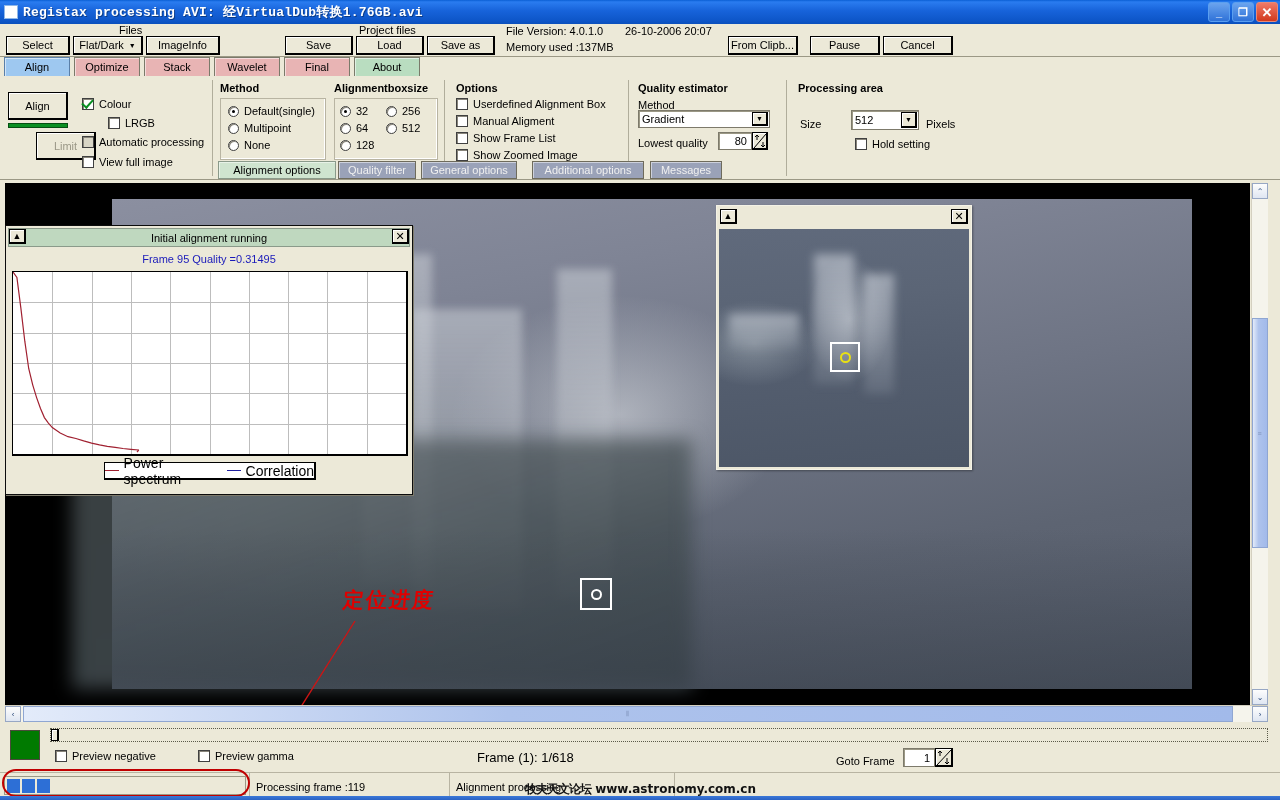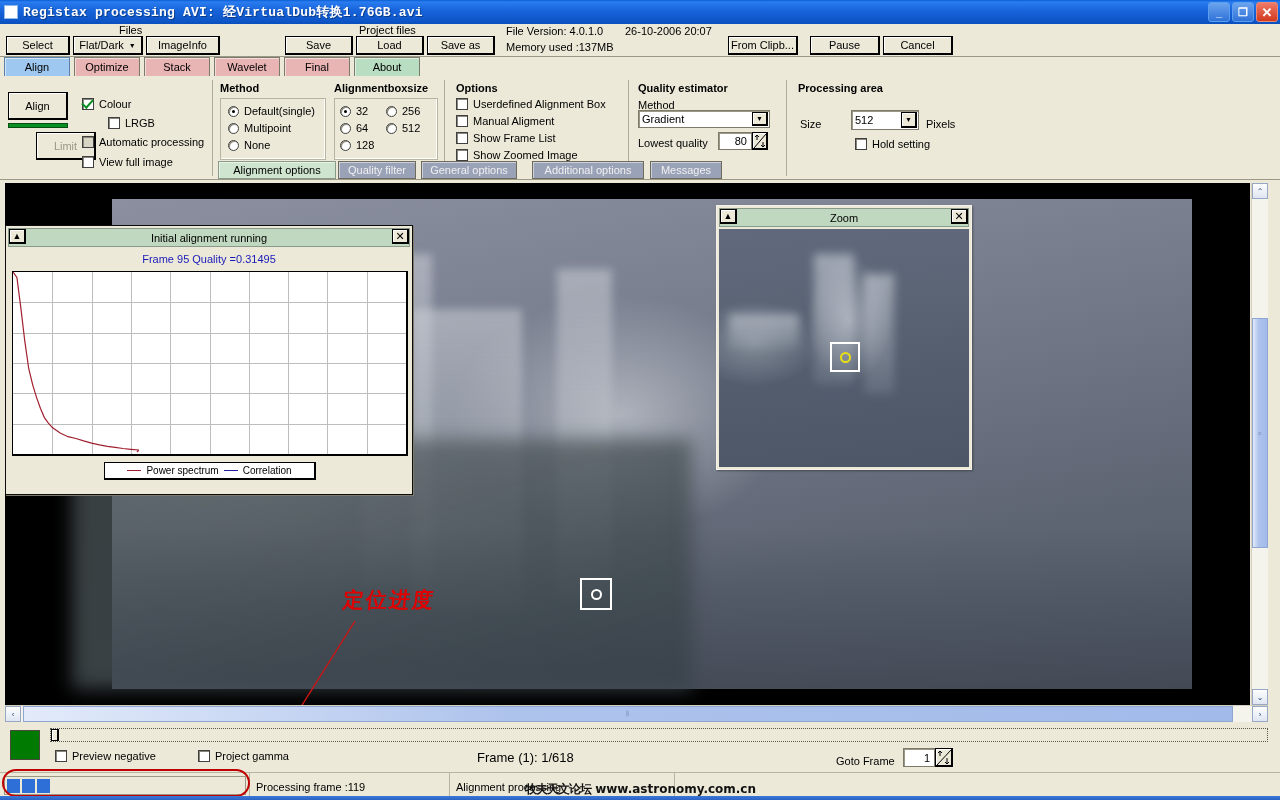--- a/index.html
+++ b/index.html
@@ -209,21 +209,21 @@
     font-size: 11px; color: #1a1aba; font-weight: normal;
   }
   .plotframe {
     position: absolute; background: #fff;
     border: 1px solid #000; border-right-width: 2px; border-bottom-width: 2px;
   }
   .legendbox {
     position: absolute; background: #fff;
     border: 1px solid #000; border-right-width: 2px; border-bottom-width: 2px;
     display: flex; align-items: center; justify-content: center; gap: 5px;
-    font-size: 10px; color: #000;
+    font-size: 14px; color: #000;
   }
   .lg-dash { display:inline-block; width: 14px; height: 0; border-top: 1px solid #000; vertical-align: middle; }
 
   
   .zoomwin {
     position: absolute; background: #ece9d8;
     border: 1px solid #f4f2e6; box-shadow: 1px 1px 2px rgba(0,0,0,.35);
   }
   .zoompic {
     position: absolute; left: 2px; top: 23px; width: 250px; height: 238px;
@@ -543,23 +543,20 @@
 
       <div class="legendbox" style="left:98px; top:236px; width:212px; height:18px;">
         <span class="lg-dash" style="border-top-color:#a02030;"></span>
         <span>Power spectrum</span>
         <span class="lg-dash" style="border-top-color:#2020a0;"></span>
         <span>Correlation</span>
       </div>
     </div>
 
     <div class="zoomwin" style="left:711px; top:22px; width:256px; height:265px;">
-      <div class="dlg-cap">
-        <span>Zoom</span>
-      </div>
       <div class="cap-min" style="top:3px; left:3px;">▲</div>
       <div class="cap-close" style="top:3px; right:3px;">✕</div>
       <div class="zoompic">
         <div class="zt" style="left:95px; top:25px; width:40px; height:130px;"></div>
         <div class="zt" style="left:145px; top:45px; width:30px; height:120px;"></div>
         <div class="zt" style="left:10px; top:85px; width:70px; height:35px;"></div>
       </div>
       <div class="zbox" style="left:113px; top:136px; width:30px; height:30px;">
         <span class="yring"></span>
       </div>
@@ -583,21 +580,21 @@
     <div class="slider-track">
       <div class="slider-knob"></div>
     </div>
 
     <div class="cbrow" style="left:55px; top:23px;">
       <span class="cbox"></span>
       <span>Preview negative</span>
     </div>
     <div class="cbrow" style="left:198px; top:23px;">
       <span class="cbox"></span>
-      <span>Project gamma</span>
+      <span>Preview gamma</span>
     </div>
 
     <div class="lbl" style="left:477px; top:23px; font-size:13px;">Frame (1): 1/618</div>
 
     <div class="lbl" style="left:836px; top:28px;">Goto Frame</div>
     <div class="numfield" style="left:903px; top:21px; width:32px; height:19px;">1</div>
     <div class="spin" style="left:935px; top:21px; width:18px; height:19px;">
       <svg width="16" height="17" viewBox="0 0 16 17">
         <line x1="1" y1="16" x2="15" y2="1" stroke="#000" stroke-width="1"></line>
         <path d="M4 2 L4 7 M2 4 L4 2 L6 4" stroke="#000" fill="none" stroke-width="1"></path>

